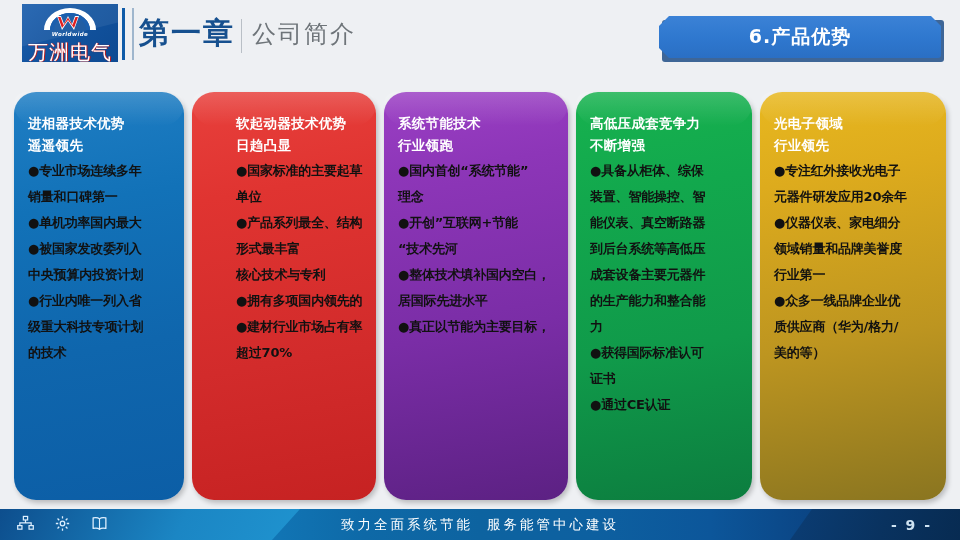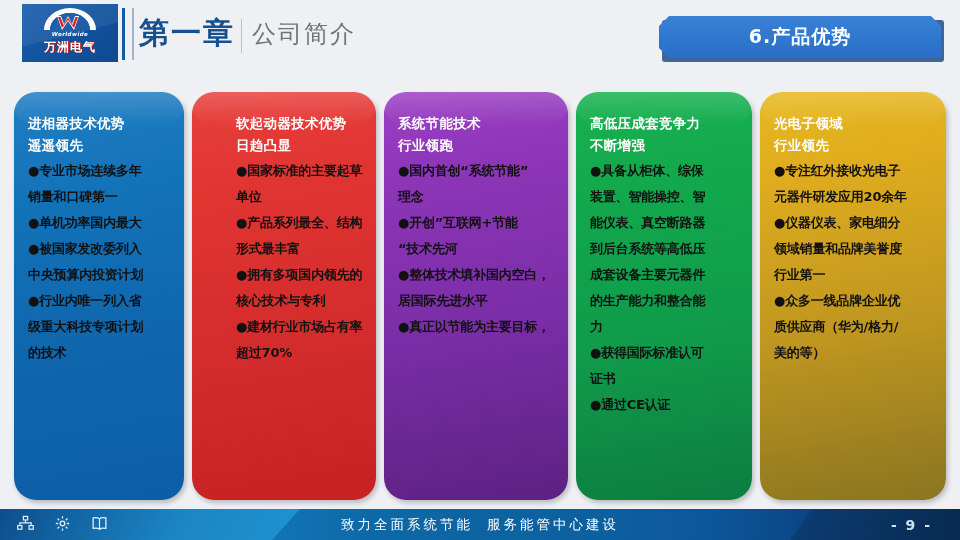--- a/index.html
+++ b/index.html
@@ -20,21 +20,21 @@
     position:absolute;left:-10px;top:-18px;width:130px;height:46px;
     background:rgba(255,255,255,.07);transform:rotate(-14deg);
   }
   #logo-emblem{position:absolute;left:50%;top:4px;transform:translateX(-50%);width:58px;height:24px;}
   #logo-sub{
     position:absolute;left:0;top:27px;width:96px;text-align:center;
     font-size:5.5px;color:#ffffff;letter-spacing:.4px;font-style:italic;font-weight:bold;
   }
   #logo-cn{
     position:absolute;left:0;top:35px;width:96px;text-align:center;
-    font-size:12px;font-weight:bold;color:#ffffff;letter-spacing:1px;
+    font-size:20px;font-weight:normal;color:#ffffff;letter-spacing:1px;
     text-shadow:0 0 1px #d21d1d,1px 0 0 #c01a1a;
     color:#f2f4f7;
   }
   #logo-cn span{color:#ffffff;}
   #hdr-divider{
     position:absolute;left:122px;top:8px;width:7px;height:52px;
     border-left:3px solid #0f5ba8;border-right:2px solid #9fb6cd;
   }
   #chapter{
     position:absolute;left:139px;top:13px;
@@ -171,22 +171,22 @@
 
   <div class="card c2">
     <div class="hl"></div>
     <h3>软起动器技术优势</h3>
     <h3>日趋凸显</h3>
     <div class="body">
       <p>●国家标准的主要起草</p>
       <p>单位</p>
       <p>●产品系列最全、结构</p>
       <p>形式最丰富</p>
+      <p>核心技术与专利</p>
       <p>●拥有多项国内领先的</p>
-      <p>核心技术与专利</p>
       <p>●建材行业市场占有率</p>
       <p>超过70%</p>
     </div>
   </div>
 
   <div class="card c3">
     <div class="hl"></div>
     <h3>系统节能技术</h3>
     <h3>行业领跑</h3>
     <div class="body">

